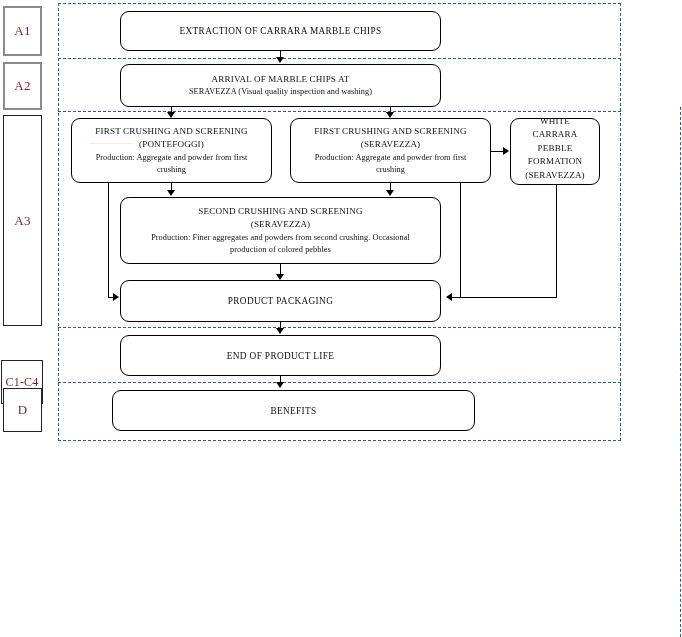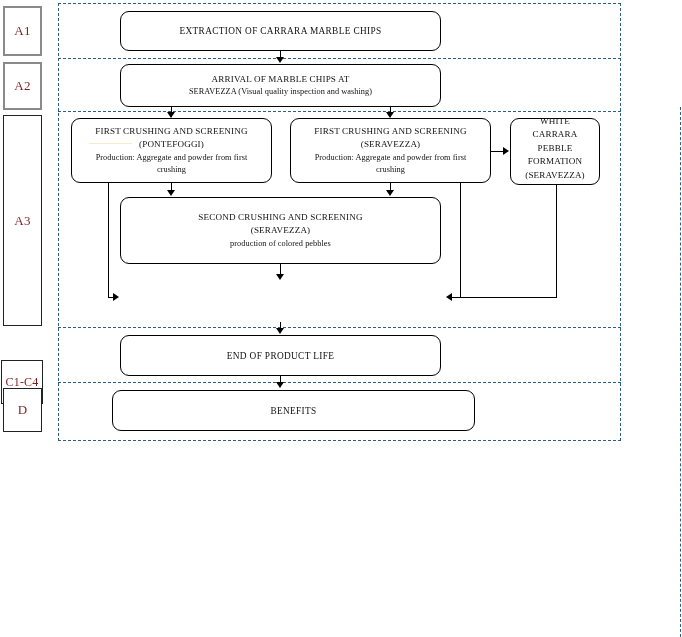--- a/index.html
+++ b/index.html
@@ -225,23 +225,27 @@
   <div class="node" style="left:510px; top:118px; width:90px; height:67px;justify-content:flex-end;">
     <span class="ln t-main">WHITE CARRARA</span>
     <span class="ln t-main">PEBBLE</span>
     <span class="ln t-main">FORMATION</span>
     <span class="ln t-main">(SERAVEZZA)</span>
   </div>
 
   <div class="node" style="left:120px; top:197px; width:321px; height:67px;">
     <span class="ln t-main">SECOND CRUSHING AND SCREENING</span>
     <span class="ln t-main">(SERAVEZZA)</span>
+    <span class="ln t-sub">Production: Finer aggregates and powders from second crushing. Occasional</span>
     <span class="ln t-sub">production of colored pebbles</span>
   </div>
 
+  <div class="node" style="left:120px; top:280px; width:321px; height:42px;">
+    <span class="ln t-big">PRODUCT PACKAGING</span>
+  </div>
 
   <div class="node" style="left:120px; top:335px; width:321px; height:41px;">
     <span class="ln t-big">END OF PRODUCT LIFE</span>
   </div>
 
   <div class="node" style="left:112px; top:390px; width:363px; height:41px;">
     <span class="ln t-big">BENEFITS</span>
   </div>
 
 </div>

